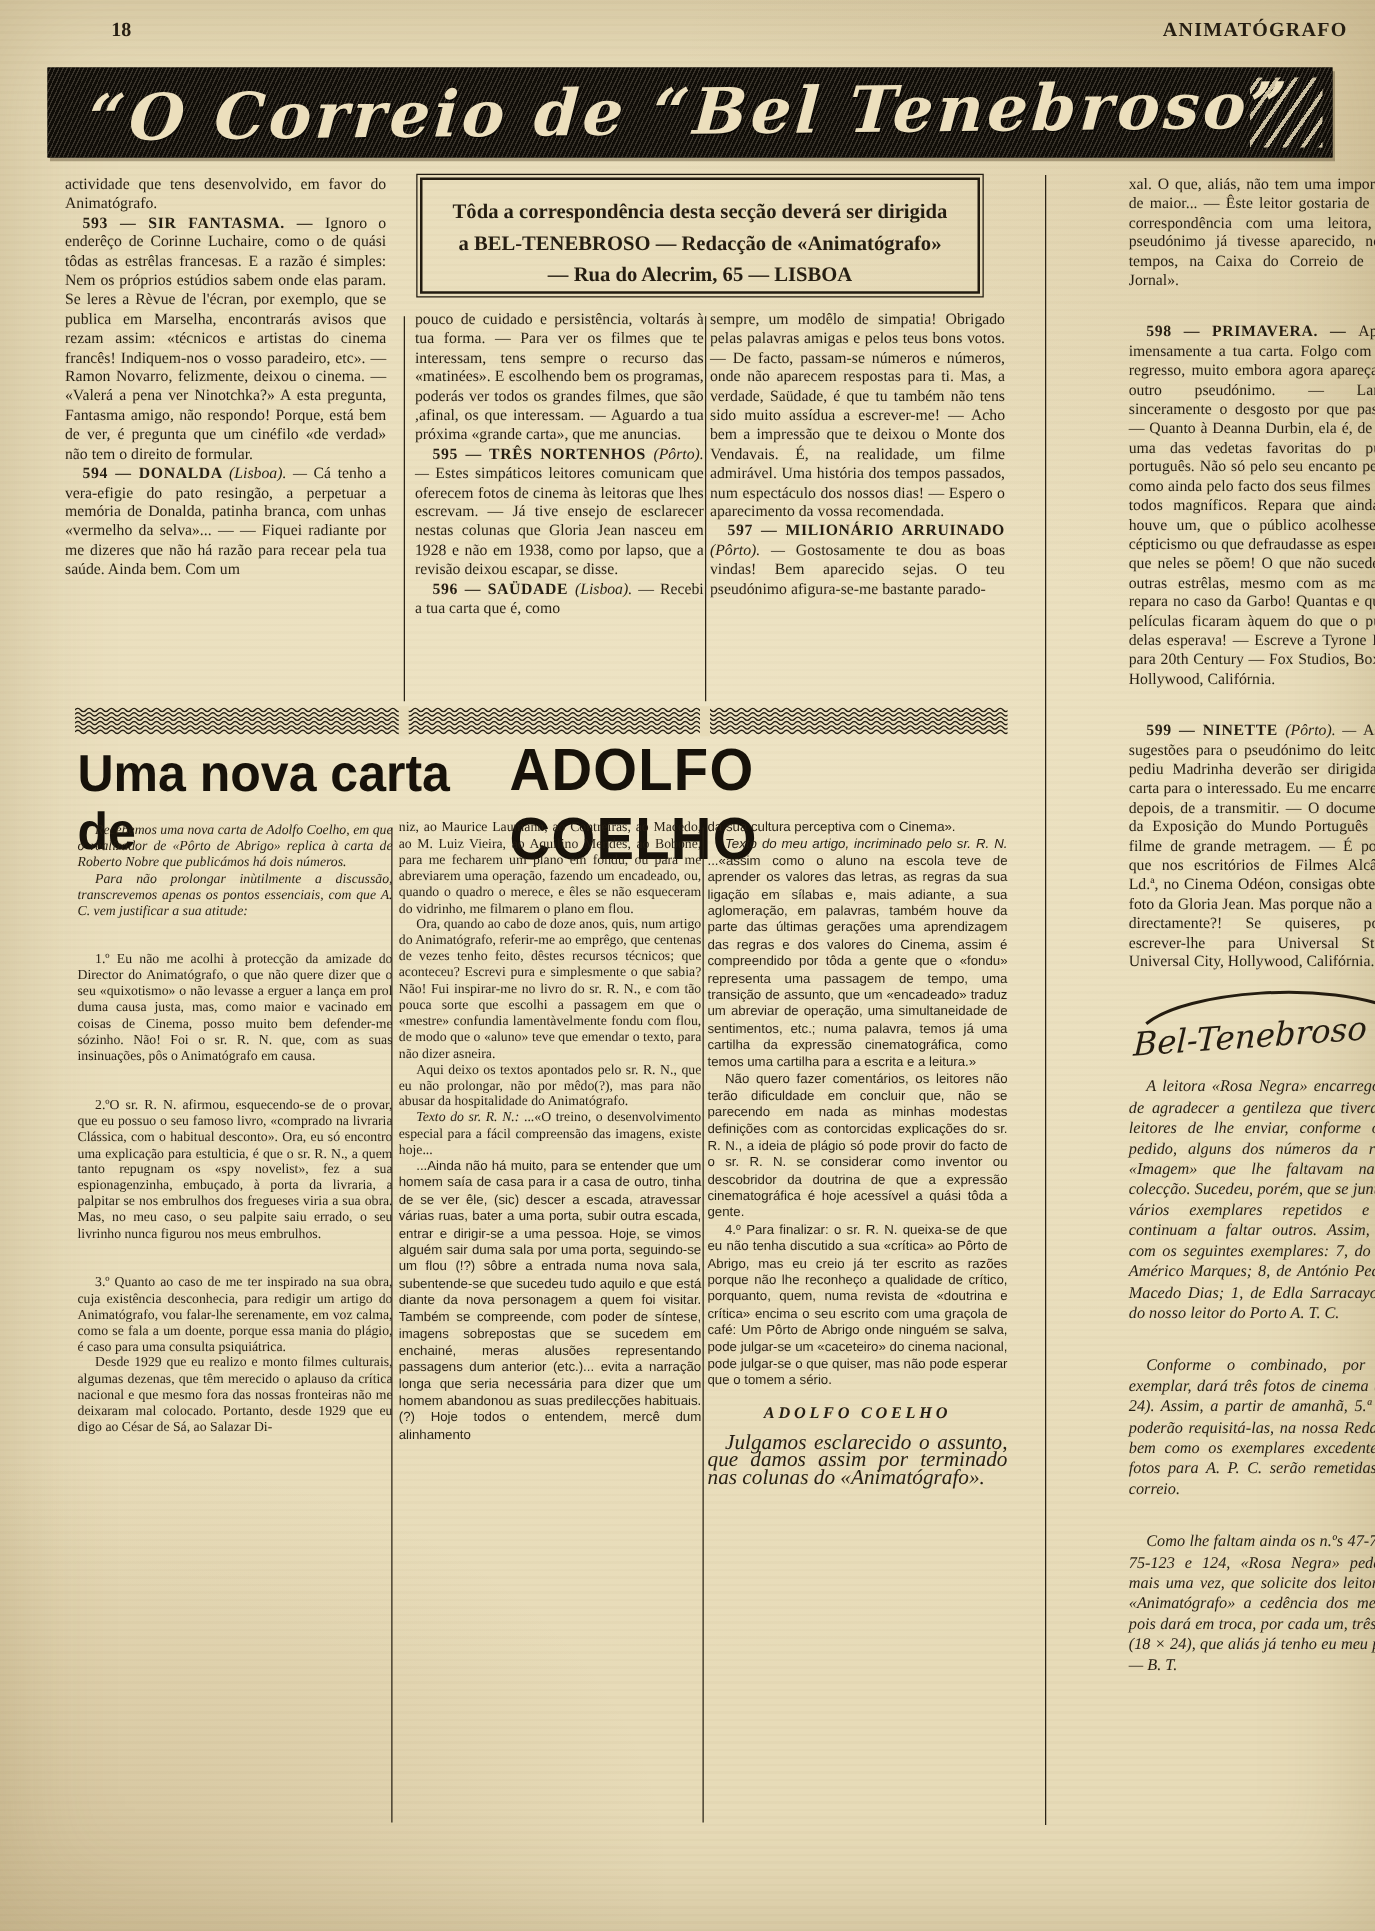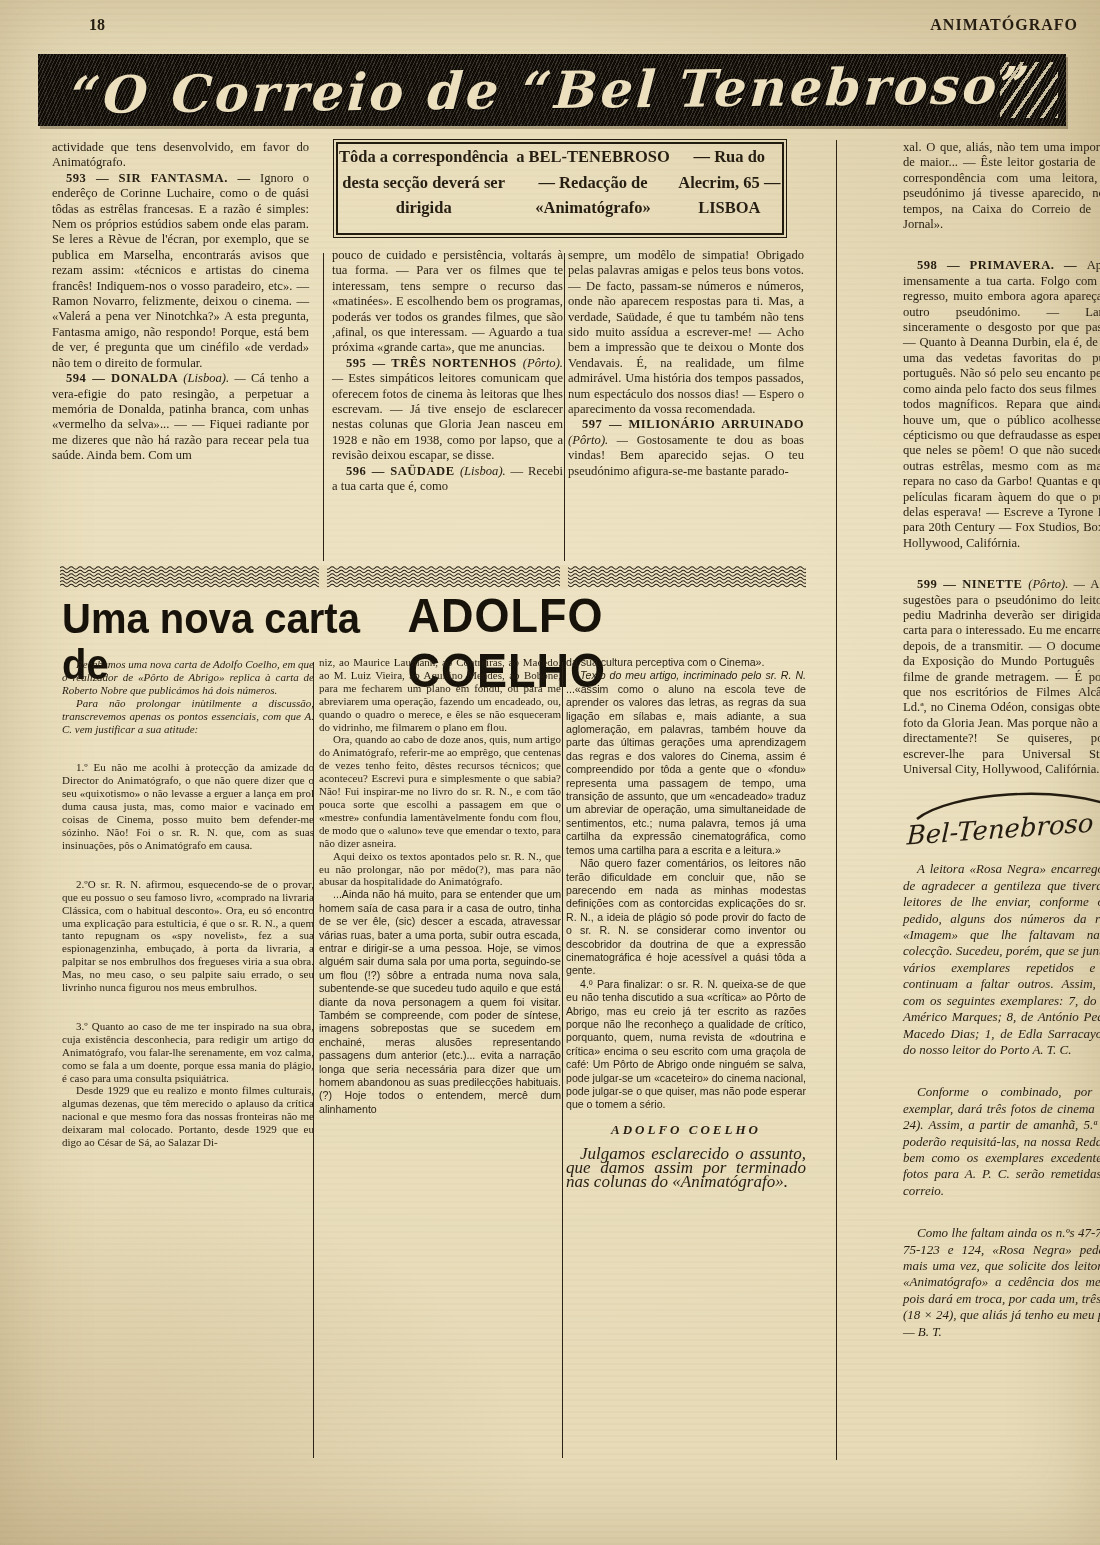--- a/index.html
+++ b/index.html
@@ -29,21 +29,21 @@
     white-space:nowrap;text-shadow:1px 1px 0 rgba(0,0,0,.6);
   }
   .banner .slash{
     position:absolute;right:8px;top:8px;width:58px;height:56px;
     background:repeating-linear-gradient(125deg,transparent 0 5px,#e9dcba 5px 8px,transparent 8px 12px);
     opacity:.85;
   }
   .noticebox{position:absolute;left:333px;top:139px;width:448px;height:93px;border:1px solid #221b10;padding:2px;}
   .noticebox .inner{
     width:100%;height:100%;box-sizing:border-box;border:2px solid #221b10;
-    display:flex;flex-direction:row;justify-content:center;text-align:center;
+    display:flex;flex-direction:column;justify-content:flex-end;text-align:center;
     font-weight:bold;font-size:16.5px;line-height:1.56;
   }
   .col{position:absolute;}
   .para{margin:0;text-indent:14px;text-align:justify;}
   .noind{text-indent:0;}
   .mt{margin-top:26px;}
   .italic{font-style:italic;}
   .phead{font-weight:bold;letter-spacing:.5px;}
   .phi{font-style:italic;}
   .topcol .para{font-size:12.6px;line-height:15.4px;}
@@ -147,20 +147,21 @@
       <p class="para italic">Para não prolongar inùtilmente a discussão, transcrevemos apenas os pontos essenciais, com que A. C. vem justificar a sua atitude:</p>
       <p class="para mt">1.º Eu não me acolhi à protecção da amizade do Director do Animatógrafo, o que não quere dizer que o seu «quixotismo» o não levasse a erguer a lança em prol duma causa justa, mas, como maior e vacinado em coisas de Cinema, posso muito bem defender-me sózinho. Não! Foi o sr. R. N. que, com as suas insinuações, pôs o Animatógrafo em causa.</p>
       <p class="para mt">2.ºO sr. R. N. afirmou, esquecendo-se de o provar, que eu possuo o seu famoso livro, «comprado na livraria Clássica, com o habitual desconto». Ora, eu só encontro uma explicação para estulticia, é que o sr. R. N., a quem tanto repugnam os «spy novelist», fez a sua espionagenzinha, embuçado, à porta da livraria, a palpitar se nos embrulhos dos fregueses viria a sua obra. Mas, no meu caso, o seu palpite saiu errado, o seu livrinho nunca figurou nos meus embrulhos.</p>
       <p class="para mt">3.º Quanto ao caso de me ter inspirado na sua obra, cuja existência desconhecia, para redigir um artigo do Animatógrafo, vou falar-lhe serenamente, em voz calma, como se fala a um doente, porque essa mania do plágio, é caso para uma consulta psiquiátrica.</p>
       <p class="para">Desde 1929 que eu realizo e monto filmes culturais, algumas dezenas, que têm merecido o aplauso da crítica nacional e que mesmo fora das nossas fronteiras não me deixaram mal colocado. Portanto, desde 1929 que eu digo ao César de Sá, ao Salazar Di-</p>
     </div>
   <div class="col artcol" style="left:319px;top:656px;width:242px;">
       <p class="para noind">niz, ao Maurice Laumann, ao Contreiras, ao Macedo, ao M. Luiz Vieira, ao Aquilino Mendes, ao Bobone, para me fecharem um plano em fondu, ou para me abreviarem uma operação, fazendo um encadeado, ou, quando o quadro o merece, e êles se não esqueceram do vidrinho, me filmarem o plano em flou.</p>
       <p class="para">Ora, quando ao cabo de doze anos, quis, num artigo do Animatógrafo, referir-me ao emprêgo, que centenas de vezes tenho feito, dêstes recursos técnicos; que aconteceu? Escrevi pura e simplesmente o que sabia? Não! Fui inspirar-me no livro do sr. R. N., e com tão pouca sorte que escolhi a passagem em que o «mestre» confundia lamentàvelmente fondu com flou, de modo que o «aluno» teve que emendar o texto, para não dizer asneira.</p>
       <p class="para">Aqui deixo os textos apontados pelo sr. R. N., que eu não prolongar, não por mêdo(?), mas para não abusar da hospitalidade do Animatógrafo.</p>
+      <p class="para"><i class="phi">Texto do sr. R. N.: </i>...«O treino, o desenvolvimento especial para a fácil compreensão das imagens, existe hoje...</p>
       <p class="para sans">...Ainda não há muito, para se entender que um homem saía de casa para ir a casa de outro, tinha de se ver êle, (sic) descer a escada, atravessar várias ruas, bater a uma porta, subir outra escada, entrar e dirigir-se a uma pessoa. Hoje, se vimos alguém sair duma sala por uma porta, seguindo-se um flou (!?) sôbre a entrada numa nova sala, subentende-se que sucedeu tudo aquilo e que está diante da nova personagem a quem foi visitar. Também se compreende, com poder de síntese, imagens sobrepostas que se sucedem em enchainé, meras alusões representando passagens dum anterior (etc.)... evita a narração longa que seria necessária para dizer que um homem abandonou as suas predilecções habituais. (?) Hoje todos o entendem, mercê dum alinhamento</p>
     </div>
   <div class="col artcol" style="left:566px;top:656px;width:240px;">
       <p class="para sans noind">da sua cultura perceptiva com o Cinema».</p>
       <p class="para sans"><i class="phi">Texto do meu artigo, incriminado pelo sr. R. N. </i>...«assim como o aluno na escola teve de aprender os valores das letras, as regras da sua ligação em sílabas e, mais adiante, a sua aglomeração, em palavras, também houve da parte das últimas gerações uma aprendizagem das regras e dos valores do Cinema, assim é compreendido por tôda a gente que o «fondu» representa uma passagem de tempo, uma transição de assunto, que um «encadeado» traduz um abreviar de operação, uma simultaneidade de sentimentos, etc.; numa palavra, temos já uma cartilha da expressão cinematográfica, como temos uma cartilha para a escrita e a leitura.»</p>
       <p class="para sans">Não quero fazer comentários, os leitores não terão dificuldade em concluir que, não se parecendo em nada as minhas modestas definições com as contorcidas explicações do sr. R. N., a ideia de plágio só pode provir do facto de o sr. R. N. se considerar como inventor ou descobridor da doutrina de que a expressão cinematográfica é hoje acessível a quási tôda a gente.</p>
       <p class="para sans">4.º Para finalizar: o sr. R. N. queixa-se de que eu não tenha discutido a sua «crítica» ao Pôrto de Abrigo, mas eu creio já ter escrito as razões porque não lhe reconheço a qualidade de crítico, porquanto, quem, numa revista de «doutrina e crítica» encima o seu escrito com uma graçola de café: Um Pôrto de Abrigo onde ninguém se salva, pode julgar-se um «caceteiro» do cinema nacional, pode julgar-se o que quiser, mas não pode esperar que o tomem a sério.</p>
       <p class="para byline">ADOLFO COELHO</p>
       <p class="para italic closing">Julgamos esclarecido o assunto, que damos assim por terminado nas colunas do «Animatógrafo».</p>
     </div>

